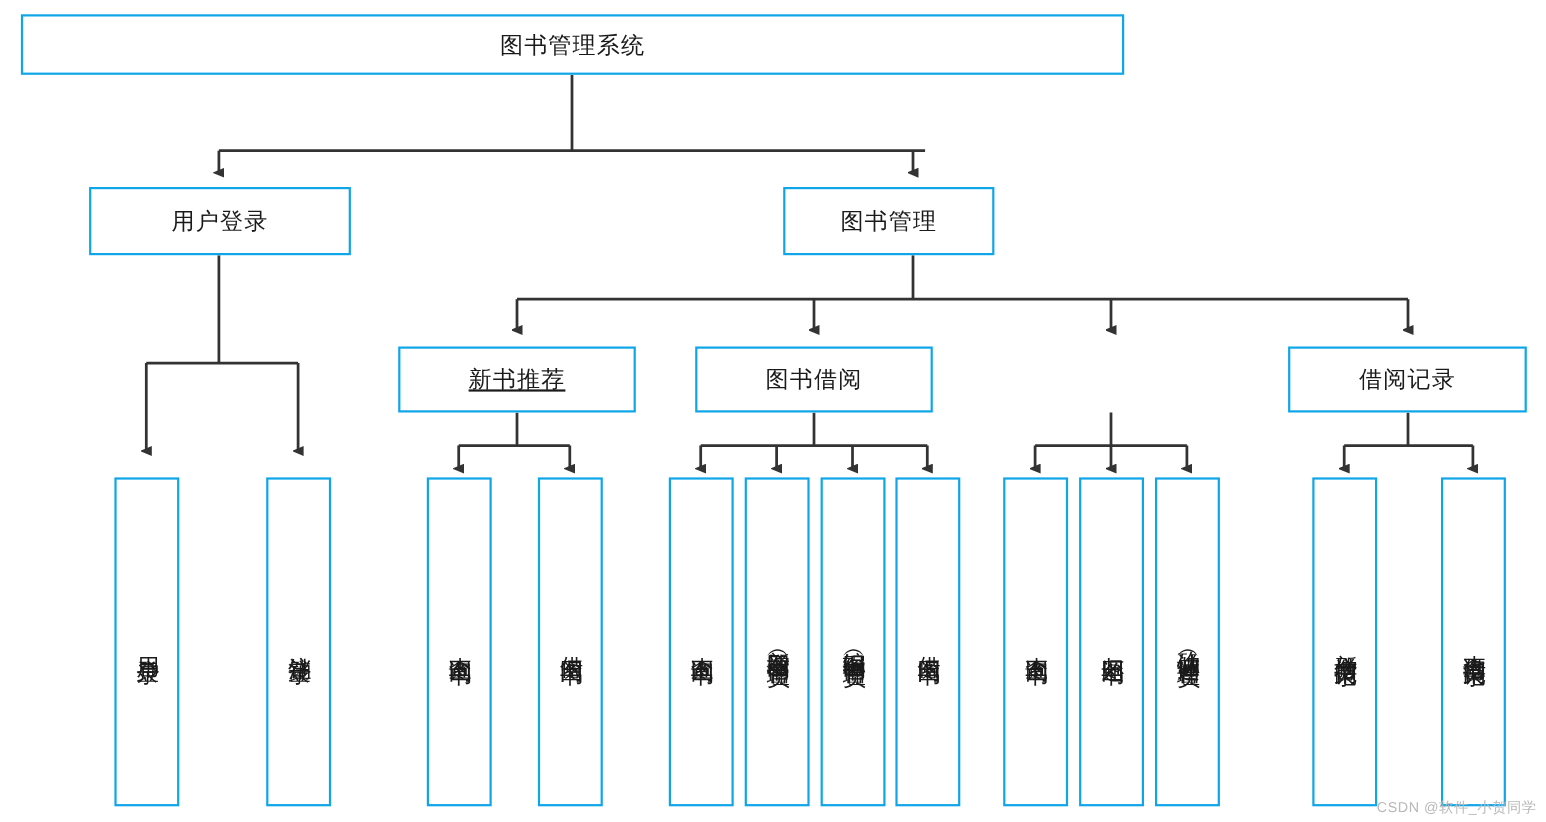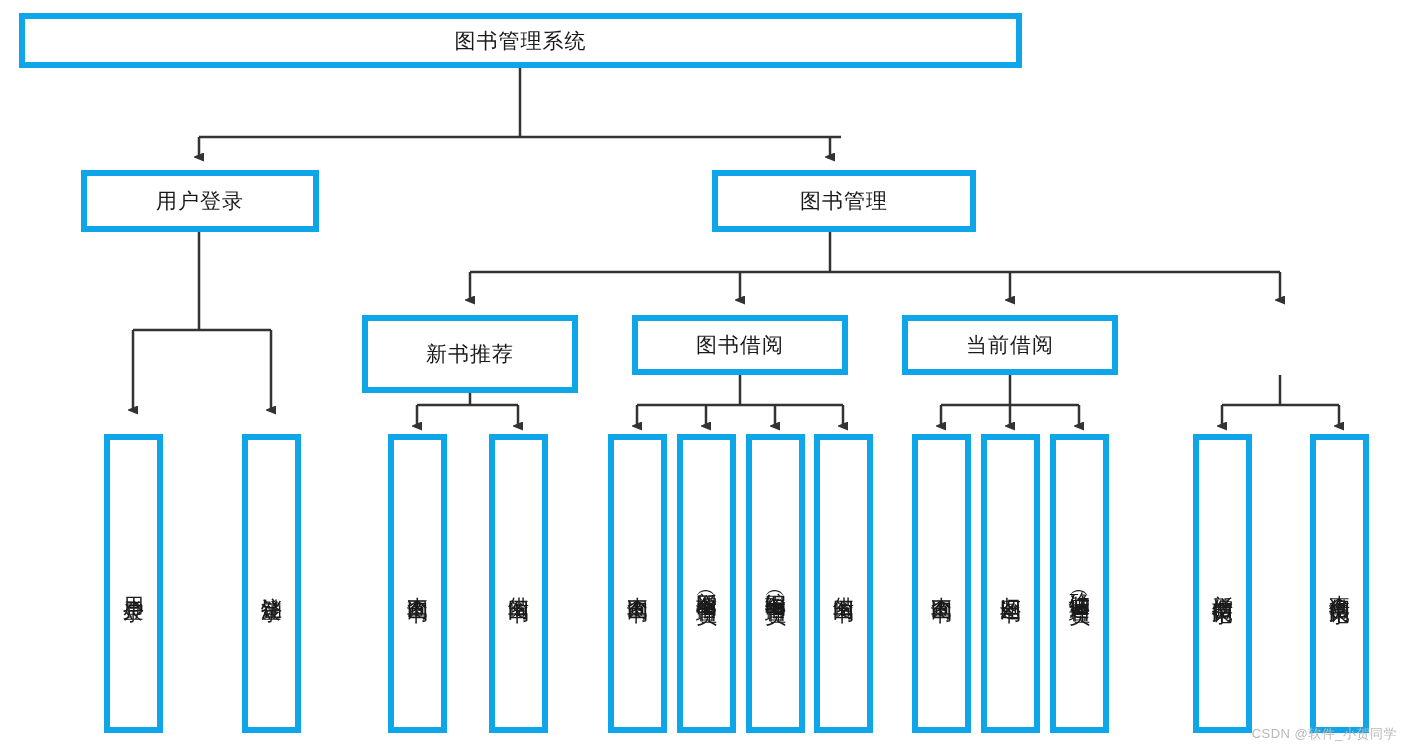--- a/index.html
+++ b/index.html
@@ -20,21 +20,21 @@
   #edges {
     position: absolute;
     left: 0;
     top: 0;
     width: 1405px;
     height: 747px;
   }
   .node {
     position: absolute;
     box-sizing: border-box;
-    border: 6px solid #0ea5e9;
+    border: 2px solid #0ea5e9;
     background: #ffffff;
     display: flex;
     align-items: center;
     justify-content: center;
     color: #1a1a1a;
     z-index: 2;
   }
   .node.horiz {
     font-size: 21px;
     letter-spacing: 1px;
@@ -122,32 +122,32 @@
     </g>
   </svg>
 
   <div class="node horiz" style="left:19px; top:13px; width:1003px; height:55px;">
     <span class="lbl">图书管理系统</span>
   </div>
 
   <div class="node horiz" style="left:81px; top:170px; width:238px; height:62px;">
     <span class="lbl">用户登录</span>
   </div>
-  <div class="node horiz" style="left:712px; top:170px; width:264px; height:62px;">
+  <div class="node horiz" style="left:712px; top:170px; width:192px; height:62px;">
     <span class="lbl">图书管理</span>
   </div>
 
-  <div class="node horiz" style="left:362px; top:315px; width:216px; height:78px;">
+  <div class="node horiz" style="left:362px; top:315px; width:216px; height:60px;text-decoration:underline;">
     <span class="lbl">新书推荐</span>
   </div>
   <div class="node horiz" style="left:632px; top:315px; width:216px; height:60px;align-items:center;">
     <span class="lbl">图书借阅</span>
   </div>
-  <div class="node horiz" style="left:902px; top:315px; width:216px; height:60px;">
-    <span class="lbl">当前借阅</span>
+  <div class="node horiz" style="left:1171px; top:315px; width:217px; height:60px;">
+    <span class="lbl">借阅记录</span>
   </div>
 
   <div class="node vert" style="left:104px; top:434px; width:59px; height:299px;">
     <span class="lbl">用户登录</span>
   </div>
   <div class="node vert" style="left:242px; top:434px; width:59px; height:299px;">
     <span class="lbl">注销登录</span>
   </div>
 
   <div class="node vert" style="left:388px; top:434px; width:59px; height:299px;">

